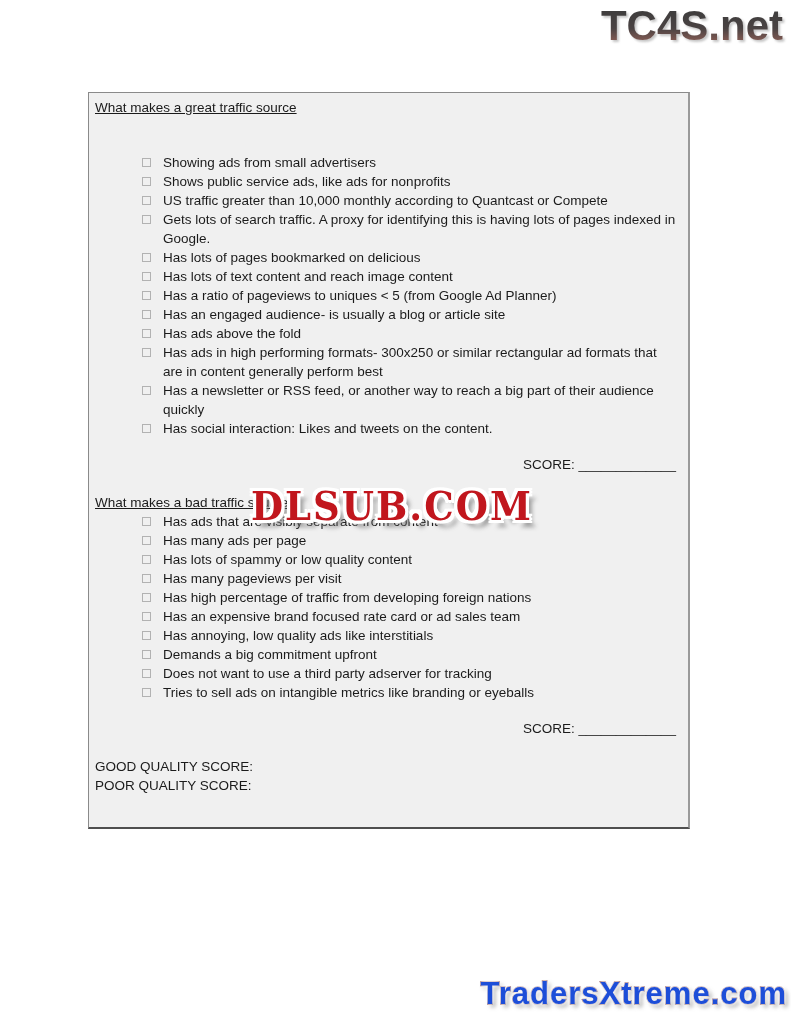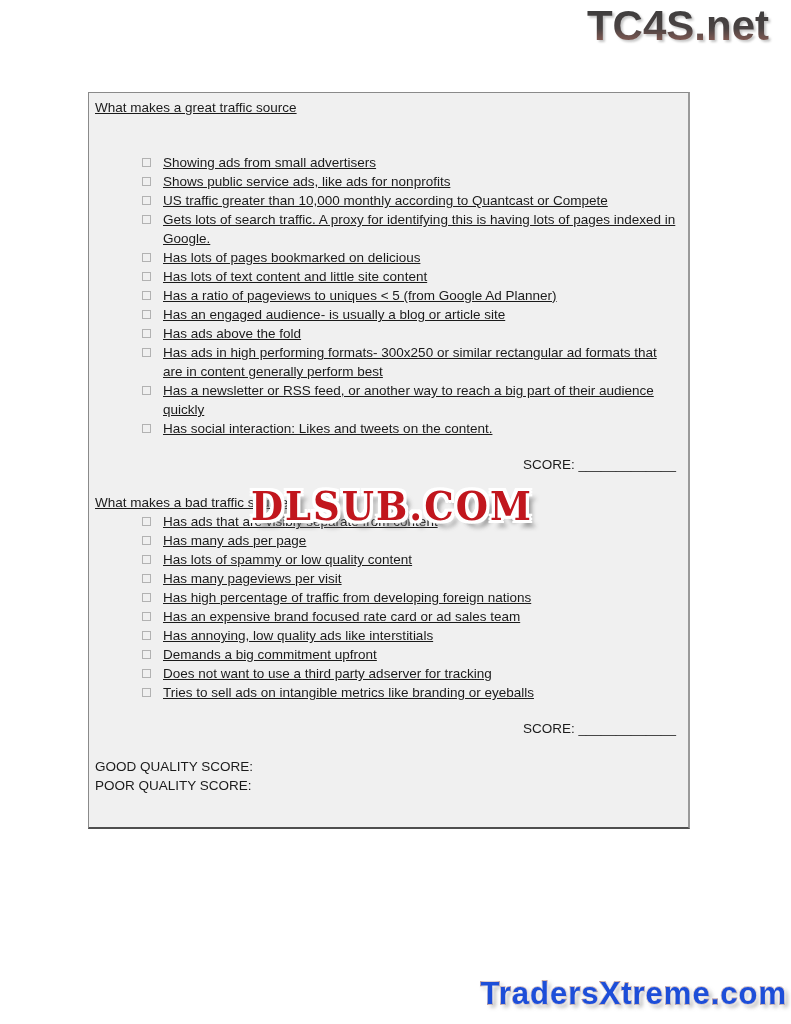--- a/index.html
+++ b/index.html
@@ -8,21 +8,21 @@
     position: relative;
     background: #ffffff;
     font-family: "Liberation Sans", "DejaVu Sans", sans-serif;
     overflow: hidden;
   }
 
   
   .tc4s {
     position: absolute;
     top: 2px;
-    right: 22px;
+    right: 8px;
     font-family: "Liberation Sans", sans-serif;
     font-weight: bold;
     font-size: 42px;
     letter-spacing: 0px;
     background: linear-gradient(180deg, #3c3c3c 10%, #4a4343 55%, #8a5d55 85%, #9c6a60 100%);
     -webkit-background-clip: text;
     background-clip: text;
     color: transparent;
     filter: drop-shadow(2px 2px 1px rgba(150,150,150,0.55));
   }
@@ -49,21 +49,20 @@
   }
   .section-heading.gap-after { margin-bottom: 36px; }
   ul.checklist {
     list-style: none;
     padding-left: 47px;
     margin: 0;
   }
   ul.checklist li {
     display: flex;
     align-items: flex-start;
-    text-decoration: underline;
   }
   .checkbox {
     flex: 0 0 auto;
     width: 9px;
     height: 9px;
     border: 1px solid #b2b2b2;
     margin: 5px 12px 0 0;
     background: transparent;
   }
   .item-text {
@@ -138,21 +137,21 @@
       <li>
         <span class="checkbox"></span>
         <span class="item-text">Gets lots of search traffic. A proxy for identifying this is having lots of pages indexed in Google.</span>
       </li>
       <li>
         <span class="checkbox"></span>
         <span class="item-text">Has lots of pages bookmarked on delicious</span>
       </li>
       <li>
         <span class="checkbox"></span>
-        <span class="item-text">Has lots of text content and little site content</span>
+        <span class="item-text">Has lots of text content and reach image content</span>
       </li>
       <li>
         <span class="checkbox"></span>
         <span class="item-text">Has a ratio of pageviews to uniques &lt; 5 (from Google Ad Planner)</span>
       </li>
       <li>
         <span class="checkbox"></span>
         <span class="item-text">Has an engaged audience- is usually a blog or article site</span>
       </li>
       <li>

